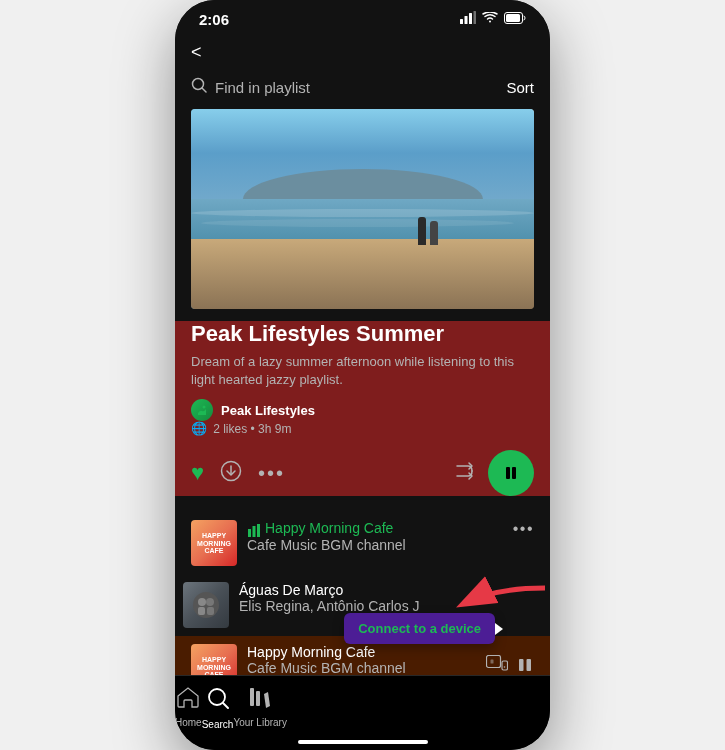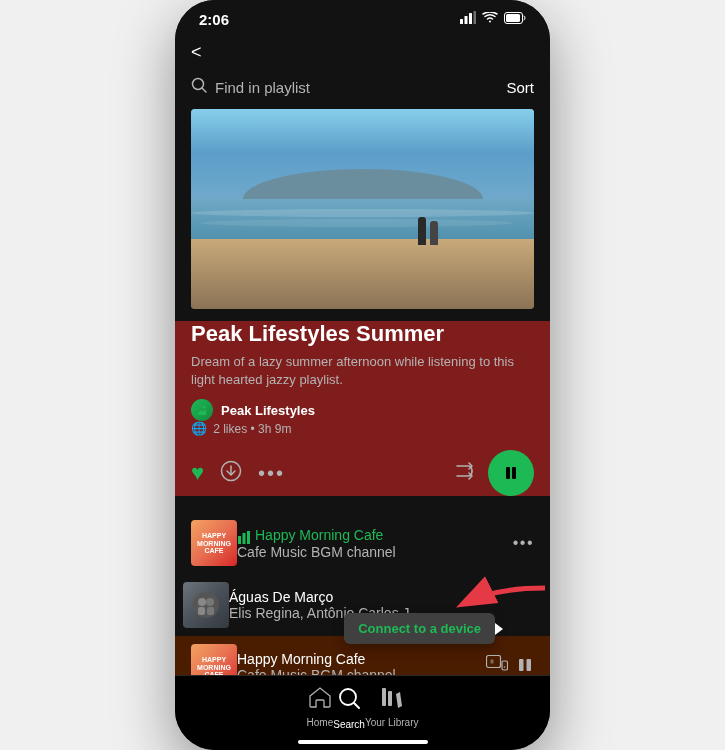--- a/index.html
+++ b/index.html
@@ -222,22 +222,22 @@
       cursor: pointer;
       color: #000;
       font-size: 18px;
     }
     
     .track-list {
       background: #121212;
     }
     .track-item {
       display: flex;
-      align-items: center;
       padding: 8px 16px;
+      gap: 10px;
       position: relative;
     }
     .track-item.active {
       background: #4a1c00;
     }
     .track-thumb {
       width: 46px;
       height: 46px;
       border-radius: 4px;
       flex-shrink: 0;
@@ -302,21 +302,21 @@
     }
     .pause-small {
       color: #b3b3b3;
       font-size: 18px;
     }
     
     .connect-tooltip {
       position: absolute;
       right: 55px;
       bottom: -8px;
-      background: #404040;
+      background: #4c1d95;
       color: #1db954;
       font-size: 13px;
       font-weight: 600;
       padding: 8px 14px;
       border-radius: 6px;
       white-space: nowrap;
       z-index: 10;
       box-shadow: 0 4px 12px rgba(0,0,0,0.3);
     }
     .connect-tooltip::after {
@@ -333,21 +333,21 @@
     }
     
     .bottom-nav {
       position: absolute;
       bottom: 0;
       left: 0;
       right: 0;
       background: #000;
       border-top: 1px solid #282828;
       display: flex;
-      justify-content: center;
+      justify-content: flex-start;
       padding: 10px 0 20px;
     }
     .nav-item {
       display: flex;
       flex-direction: column;
       align-items: center;
       gap: 3px;
       cursor: pointer;
       color: #b3b3b3;
     }

